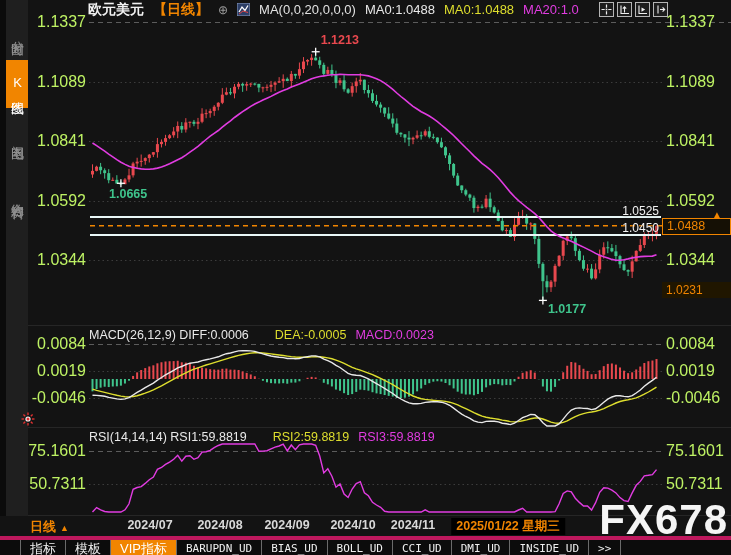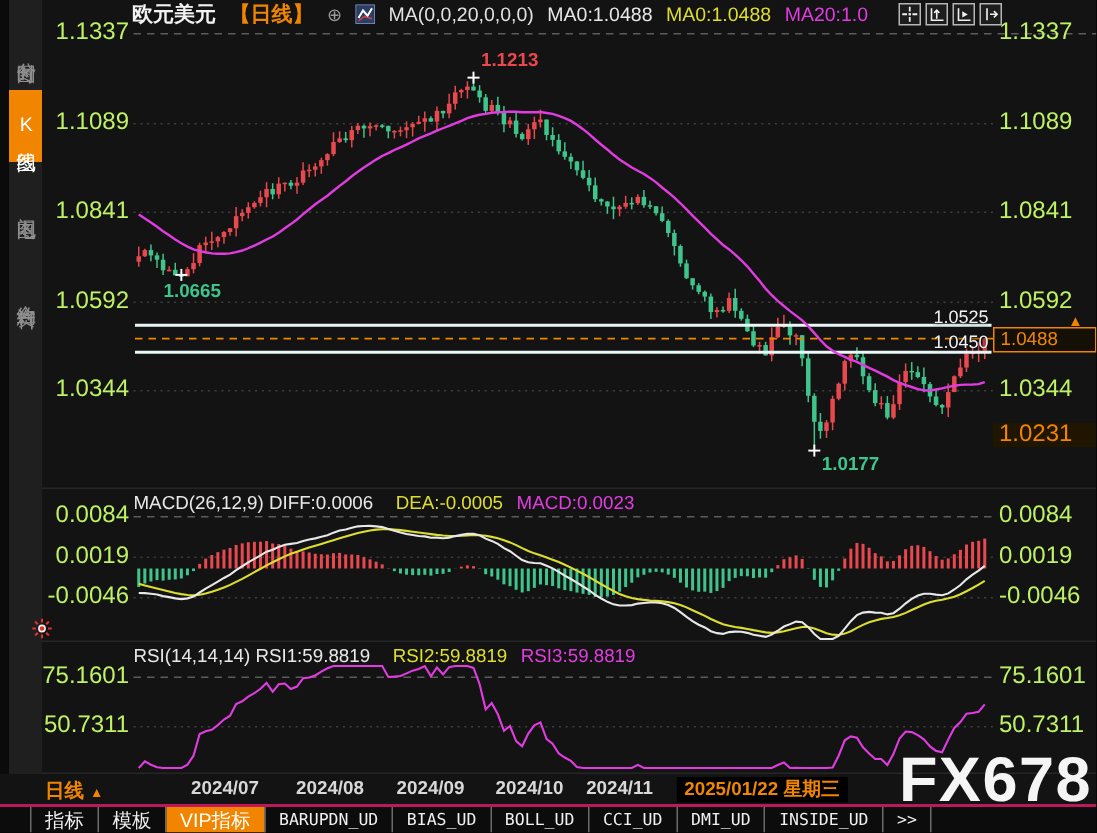--- a/index.html
+++ b/index.html
@@ -23,36 +23,36 @@
 .ma-y{color:#dede2e}
 .ma-m{color:#e13ce1}
 .hdr-icons{position:absolute;left:599px;top:2px;display:flex;gap:3px;z-index:3}
 .hbtn{width:15px;height:15px;border:1px solid #b5b5b5;background:#1d1d1d;display:inline-flex;align-items:center;justify-content:center;cursor:pointer}
 
 .tick{position:absolute;font-size:16px;color:#bef264;height:14px;line-height:14px}
 .tick.l{left:26px;width:60px;text-align:right}
 .tick.r{left:666px;width:62px;text-align:left}
 
 .pane-title{position:absolute;left:89px;white-space:nowrap;font-size:12.5px;z-index:3}
-.pane-title .w{color:#e8e8e8}.pane-title .y{color:#dede2e;margin-left:15px}.pane-title .m{color:#e13ce1;margin-left:9px}
+.pane-title .w{color:#e8e8e8}.pane-title .y{color:#dede2e;margin-left:26px}.pane-title .m{color:#e13ce1;margin-left:9px}
 
 .anno{position:absolute;font-size:12.5px;font-weight:bold;z-index:3;white-space:nowrap}
 .anno.red{color:#e8484e}.anno.grn{color:#3fc48c}
 .lvl-label{position:absolute;left:560px;width:99px;text-align:right;font-size:12px;color:#f2f2f2;z-index:3;text-shadow:0 0 3px #131313}
 .cur-price-box{position:absolute;left:662px;top:218px;width:69px;height:17px;border:1px solid #f18500;background:#151005;color:#f18500;font-size:12.5px;line-height:15px;padding-left:4px;z-index:3}
 .cur-arrow{position:absolute;left:712px;top:209px;color:#f18500;font-size:10px;z-index:4}
-.band-low-box{position:absolute;left:662px;top:282px;width:69px;height:16px;background:#201600;color:#f18500;font-size:16px;line-height:16px;padding-left:4px;z-index:3}
+.band-low-box{position:absolute;left:662px;top:282px;width:69px;height:16px;background:#201600;color:#f18500;font-size:12px;line-height:16px;padding-left:4px;z-index:3}
 
 .time-axis{position:absolute;left:0;top:516px;width:731px;height:20px;background:#131313;z-index:3}
 .period-sel{position:absolute;left:30px;top:2px;color:#f18500;font-weight:bold;font-size:13px;cursor:pointer}
 .period-sel .arr{font-size:9px;margin-left:4px}
 .t-label{position:absolute;top:2px;transform:translateX(-50%);color:#d8d8d8;font-weight:bold;font-size:12.5px;white-space:nowrap}
 .t-label.hl{background:#000;color:#f18500;padding:0 5px;z-index:2}
 
-.toolbar{position:absolute;left:0;top:536px;width:731px;height:19px;background:#0c0c0c;border-top:2px solid #be185d;z-index:3;display:flex;padding-left:20px}
+.toolbar{position:absolute;left:0;top:536px;width:731px;height:19px;background:#0c0c0c;border-top:4px solid #be185d;z-index:3;display:flex;padding-left:20px}
 .tb-tab{height:18px;line-height:18px;padding:0 9px;border-right:1px solid #6a6a6a;color:#f0f0f0;font-size:13px;cursor:pointer;white-space:nowrap}
 .tb-tab:first-child{border-left:1px solid #6a6a6a}
 .tb-tab.mono{font-family:"DejaVu Sans Mono",monospace;font-size:11px}
 .tb-tab.active{background:#f18500;color:#fff}
 .watermark{position:absolute;right:3px;top:497px;font-size:42px;font-weight:bold;letter-spacing:1px;color:#f5f5f5;z-index:5;line-height:46px}
 </style>
 </head>
 <body>
 
 <div class="app">

